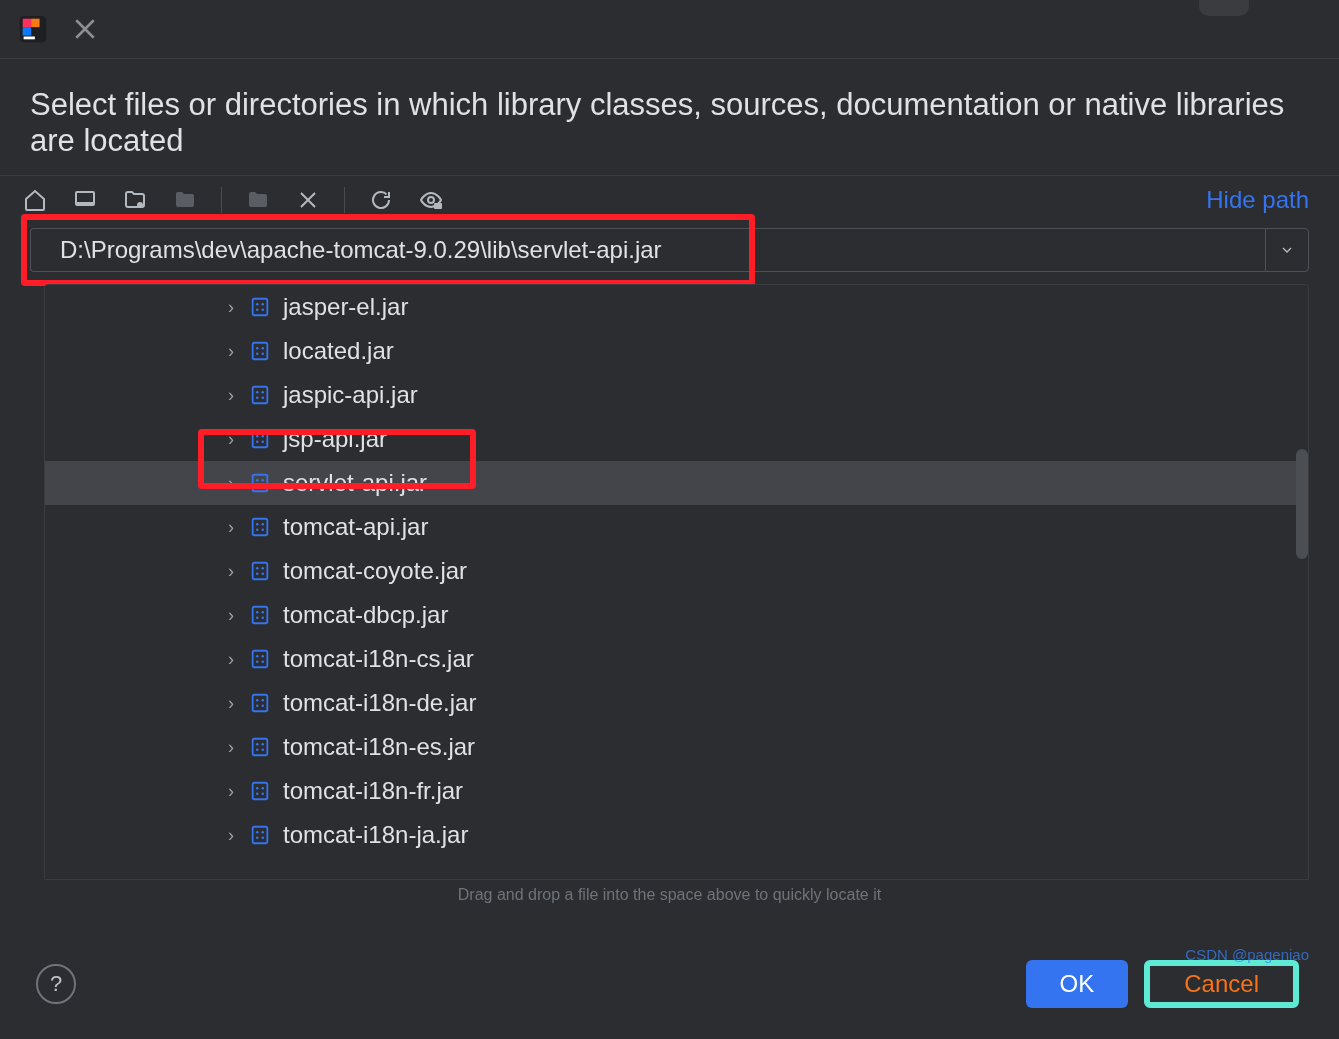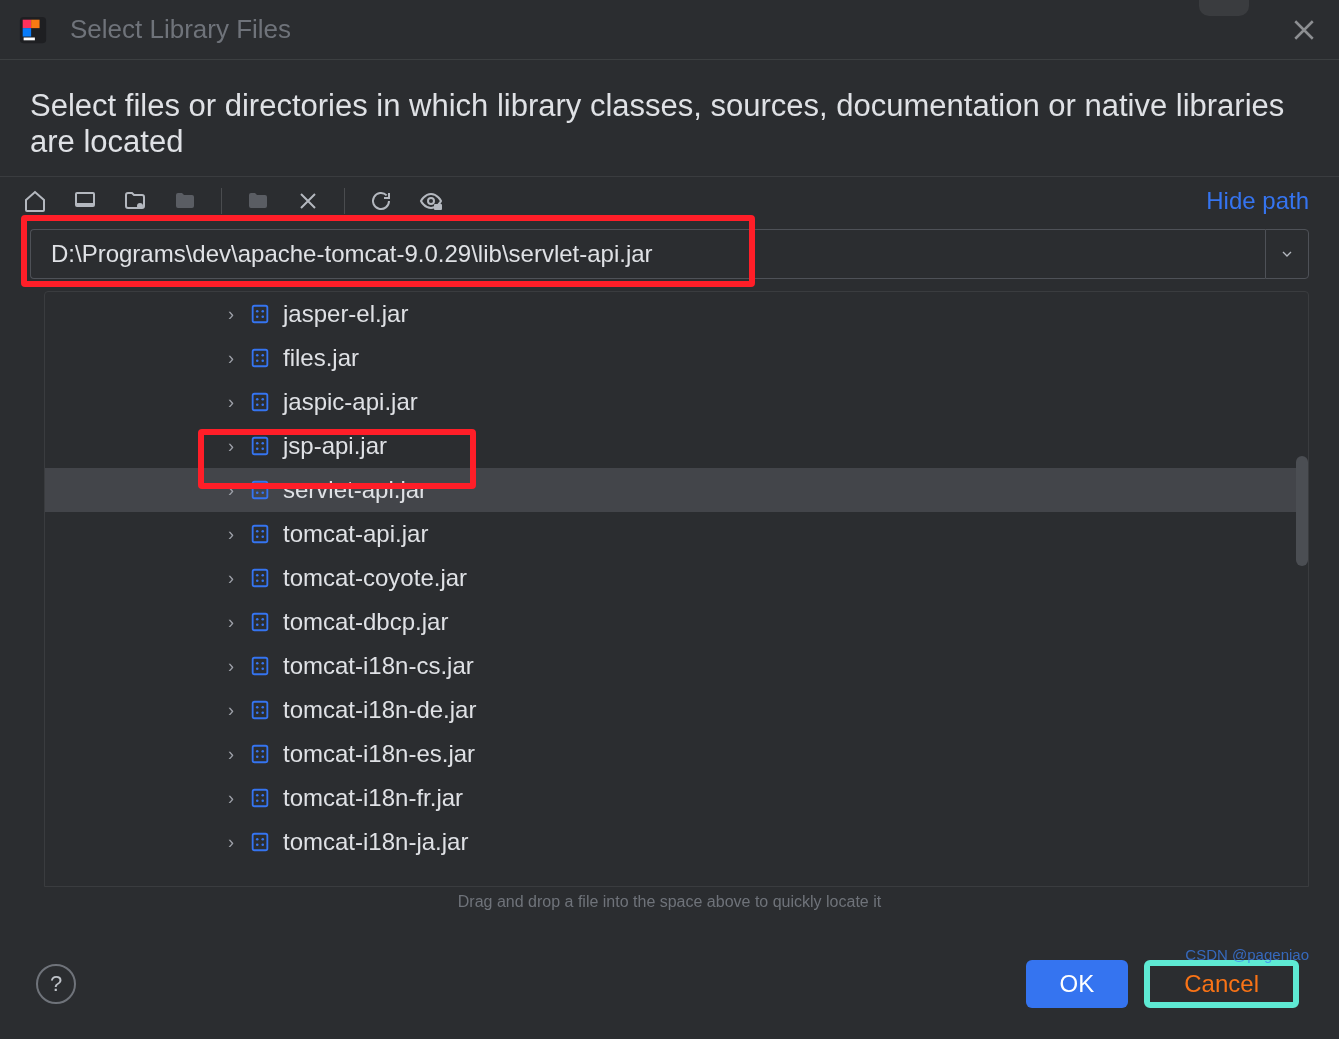--- a/index.html
+++ b/index.html
@@ -90,22 +90,22 @@
     display: flex;
     gap: 0;
     align-items: stretch;
     position: relative;
   }
   .path-input {
     flex: 1;
     background: #2b2d30;
     border: 1px solid #4e5157;
     border-right: none;
-    height: 50px;
-    padding: 0 20px;
+    height: 44px;
+    padding: 0 29px;
     color: #dfe1e5;
     font-size: 24px;
     border-radius: 4px 0 0 4px;
     outline: none;
     box-sizing: border-box;
   }
   .path-dd {
     width: 42px;
     background: #2b2d30;
     border: 1px solid #4e5157;
@@ -260,21 +260,20 @@
 <div class="title-bar">
   <div class="app-icon">
     <svg viewBox="0 0 32 32">
       <rect x="2" y="2" width="28" height="28" rx="4" fill="#1e1f22"></rect>
       <rect x="5" y="5" width="9" height="9" fill="#fe315d"></rect>
       <rect x="14" y="5" width="9" height="9" fill="#f97a12"></rect>
       <rect x="5" y="14" width="9" height="9" fill="#087cfa"></rect>
       <rect x="6" y="24" width="12" height="3" fill="#fff"></rect>
     </svg>
   </div>
-  <div class="title-text">Select Library Files</div>
   <div class="close-x">
     <svg viewBox="0 0 24 24" stroke="currentColor" stroke-width="2" fill="none">
         <path d="M5 5l14 14M19 5L5 19"></path>
       </svg>
   </div>
 </div>
 
 <div class="desc">Select files or directories in which library classes, sources, documentation or native libraries are located</div>
 <div class="divider"></div>
 
@@ -363,21 +362,21 @@
       <span class="chevron">›</span>
       <span class="jar-icon">
         <svg viewBox="0 0 24 24">
           <rect x="4" y="3" width="16" height="18" rx="2" fill="none" stroke="#3574f0" stroke-width="2"></rect>
           <circle cx="9" cy="9" r="1.4" fill="#3574f0"></circle>
           <circle cx="15" cy="9" r="1.4" fill="#3574f0"></circle>
           <circle cx="9" cy="15" r="1.4" fill="#3574f0"></circle>
           <circle cx="15" cy="15" r="1.4" fill="#3574f0"></circle>
         </svg>
       </span>
-      <span>files.jar</span>
+      <span>located.jar</span>
     </div>
     <div class="tree-item">
       <span class="chevron">›</span>
       <span class="jar-icon">
         <svg viewBox="0 0 24 24">
           <rect x="4" y="3" width="16" height="18" rx="2" fill="none" stroke="#3574f0" stroke-width="2"></rect>
           <circle cx="9" cy="9" r="1.4" fill="#3574f0"></circle>
           <circle cx="15" cy="9" r="1.4" fill="#3574f0"></circle>
           <circle cx="9" cy="15" r="1.4" fill="#3574f0"></circle>
           <circle cx="15" cy="15" r="1.4" fill="#3574f0"></circle>

